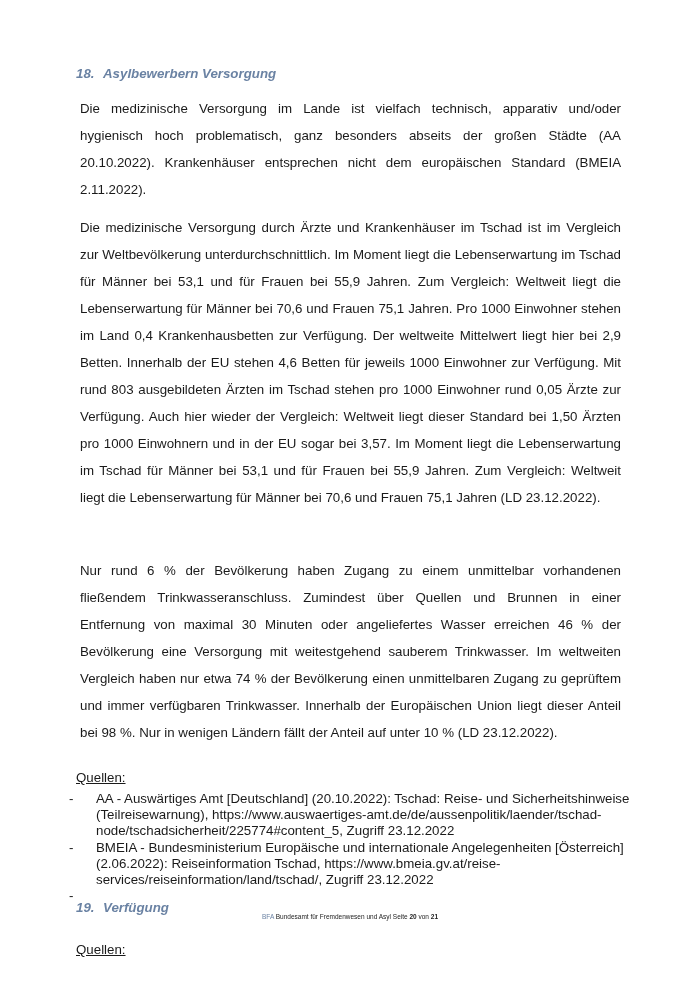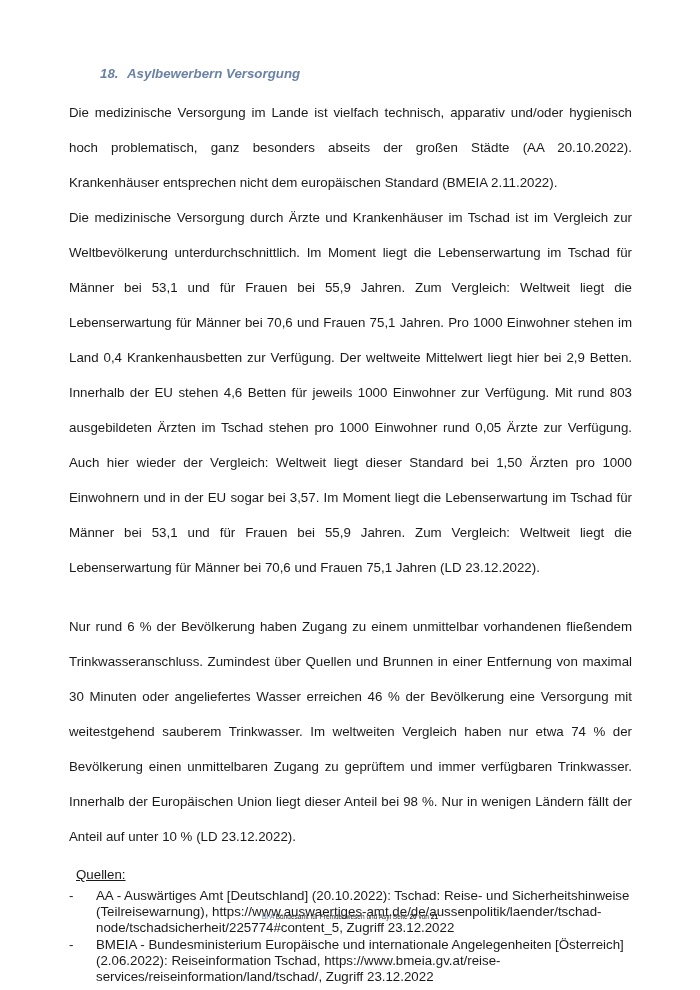--- a/index.html
+++ b/index.html
@@ -1,23 +1,23 @@
 <!DOCTYPE html>
 <html><head>
   <meta charset="utf-8">
   <style>
     html, body { margin: 0; padding: 0; background: #ffffff; }
     body { width: 700px; height: 990px; position: relative; overflow: hidden;
            font-family: "Liberation Sans", sans-serif; color: #1a1a1a; }
     .page { position: absolute; left: 69px; top: 64px; width: 563px; }
     .heading { font-weight: bold; font-style: italic; color: #6a82a3;
                font-size: 13.3px; margin: 0 0 11px 7px; line-height: 20px; }
-    .heading .num { display: inline-block; width: 27px; margin-left: 24px; }
-    p.body { font-size: 13.3px; line-height: 35px; text-align: justify;
-             margin: 0; text-align-last: left; }
+    .heading .num { display: inline-block; width: 27px; }
+    p.body { font-size: 13.3px; line-height: 27px; text-align: justify;
+             margin: 11px; text-align-last: left; }
     .gap { height: 24px; }
     .gap-sm { height: 10px; }
     .src-label { font-size: 13.3px; text-decoration: underline; margin: 0 0 2px 7px; line-height: 22px; }
     ul.src { list-style: none; margin: 0; padding: 0; }
     ul.src li { position: relative; padding-left: 27px; font-size: 13.3px; line-height: 16.2px; }
     ul.src li .dash { position: absolute; left: 0; top: 0; }
     .footer { position: absolute; top: 913px; left: 0; width: 700px; text-align: center;
               font-size: 6.5px; color: #222; }
     .footer .bfa { color: #6a82a3; }
     .footer b { font-weight: bold; }

